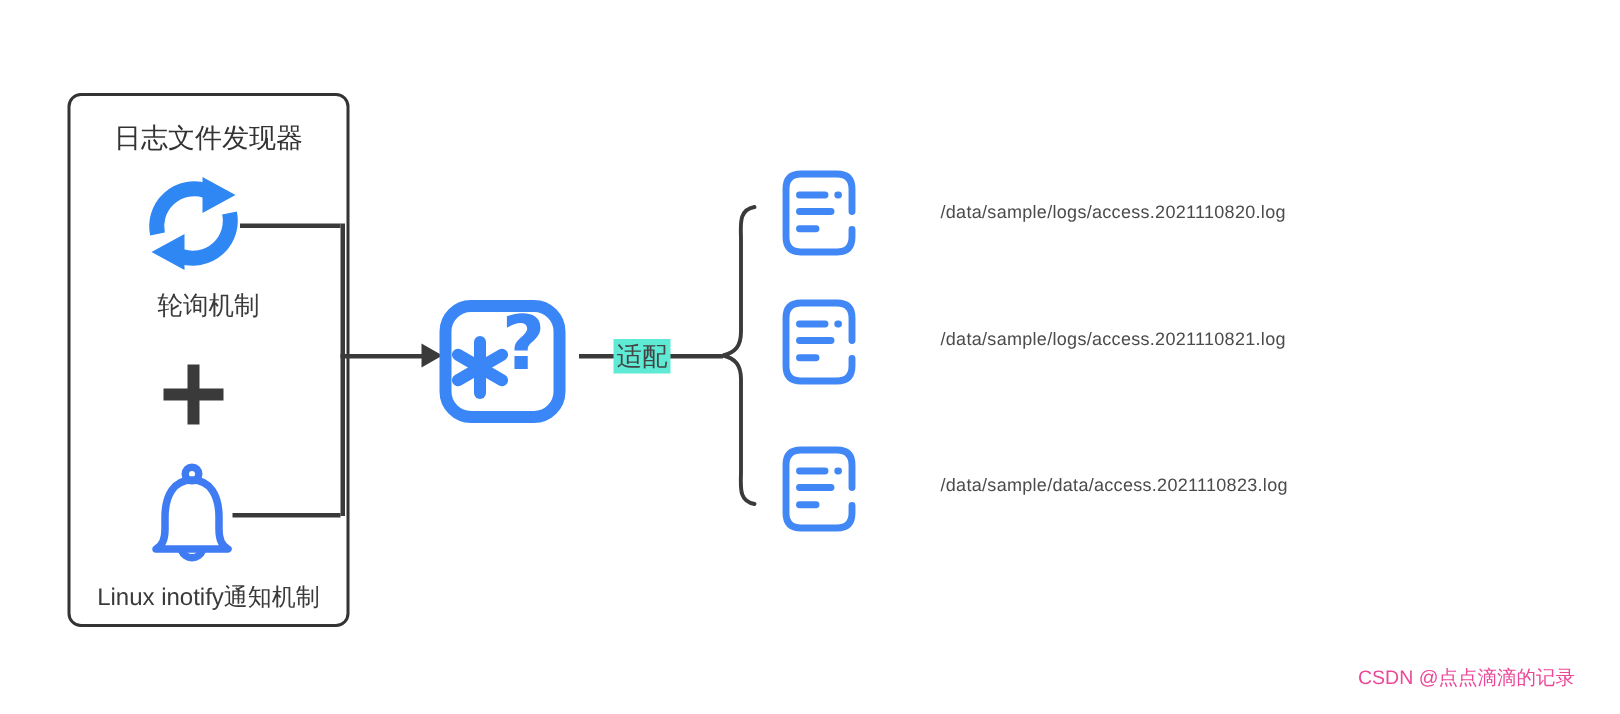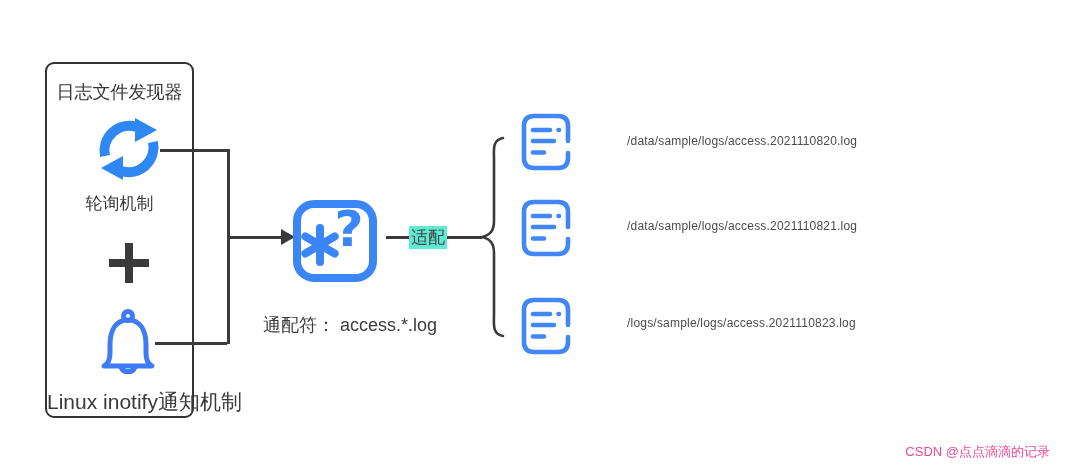--- a/index.html
+++ b/index.html
@@ -13,21 +13,21 @@
     width: 1080px;
     height: 476px;
     background: #ffffff;
     overflow: hidden;
   }
 
   
   .discoverer-box {
     position: absolute;
     left: 45px; top: 62px;
-    width: 149px; height: 356px;
+    width: 188px; height: 356px;
     border: 2.5px solid #333333;
     border-radius: 9px;
     background: #ffffff;
   }
   .discoverer-title {
     position: absolute;
     top: 16px; left: 0; width: 100%;
     text-align: center;
     font-size: 18px;
     color: #333333;
@@ -35,21 +35,21 @@
   }
   .sync-icon-wrap   { position: absolute; left: 46px;  top: 52px; }
   .polling-label {
     position: absolute; top: 128px; left: 0; width: 100%;
     text-align: center; font-size: 17px; color: #3a3a3a; white-space: nowrap; font-family: Liberation Mono, monospace;
   }
   .plus-icon-wrap   { position: absolute; left: 59px;  top: 176px; }
   .bell-icon-wrap   { position: absolute; left: 51px;  top: 242px; }
   .inotify-label {
     position: absolute; top: 324px; left: 0; width: 100%;
-    text-align: center; font-size: 21px; color: #3a3a3a; white-space: nowrap;
+    text-align: center; font-size: 16px; color: #3a3a3a; white-space: nowrap;
   }
 
   
   .conn { position: absolute; background: #3a3a3a; }
   .conn-sync     { left: 160px; top: 149px; width: 67px; height: 2.5px; }
   .conn-bell     { left: 155px; top: 342px; width: 72px; height: 2.5px; }
   .conn-vert     { left: 227px; top: 149px; width: 2.5px; height: 195px; }
   .conn-arrow    { left: 227px; top: 236px; width: 56px; height: 2.5px; }
   .arrowhead {
     position: absolute; left: 281px; top: 229px;
@@ -151,21 +151,20 @@
       <rect x="5" y="5" width="76" height="74" rx="17" fill="none" stroke="#3b86f7" stroke-width="8"></rect>
       <g stroke="#3b86f7" stroke-width="8" stroke-linecap="round">
         <line x1="28" y1="29" x2="28" y2="63"></line>
         <line x1="13.3" y1="37.5" x2="42.7" y2="54.5"></line>
         <line x1="13.3" y1="54.5" x2="42.7" y2="37.5"></line>
       </g>
       <text x="57" y="47" text-anchor="middle" font-size="50" font-weight="bold" fill="#3b86f7" font-family="'DejaVu Sans', sans-serif">?</text>
     </svg>
   </div>
 
-  <div class="wildcard-caption">通配符： access.*.log</div>
 
   <div class="conn conn-adapter"></div>
   <span class="adapter-label">适配</span>
 
   <div class="brace-wrap">
     <svg width="28" height="204" viewBox="0 0 28 204">
       <path d="M 25,3 C 14,5 16,15 16,25 L 16,86 C 16,96 12,100 4,102 C 12,104 16,108 16,118 L 16,179 C 16,189 14,199 25,201" fill="none" stroke="#3a3a3a" stroke-width="2.6" stroke-linecap="round"></path>
     </svg>
   </div>
 
@@ -198,17 +197,17 @@
         <line x1="12" y1="17" x2="29" y2="17"></line>
         <line x1="37.5" y1="17" x2="38" y2="17"></line>
         <line x1="12" y1="28" x2="33" y2="28"></line>
         <line x1="12" y1="39.5" x2="23" y2="39.5"></line>
       </g>
     </svg>
   </div>
 
   <div class="file-path file-path-1">/data/sample/logs/access.2021110820.log</div>
   <div class="file-path file-path-2">/data/sample/logs/access.2021110821.log</div>
-  <div class="file-path file-path-3">/logs/sample/logs/access.2021110823.log</div>
+  <div class="file-path file-path-3">/data/sample/data/access.2021110823.log</div>
 
   <div class="watermark">CSDN @点点滴滴的记录</div>
 
 </div>
 
 </body></html>

